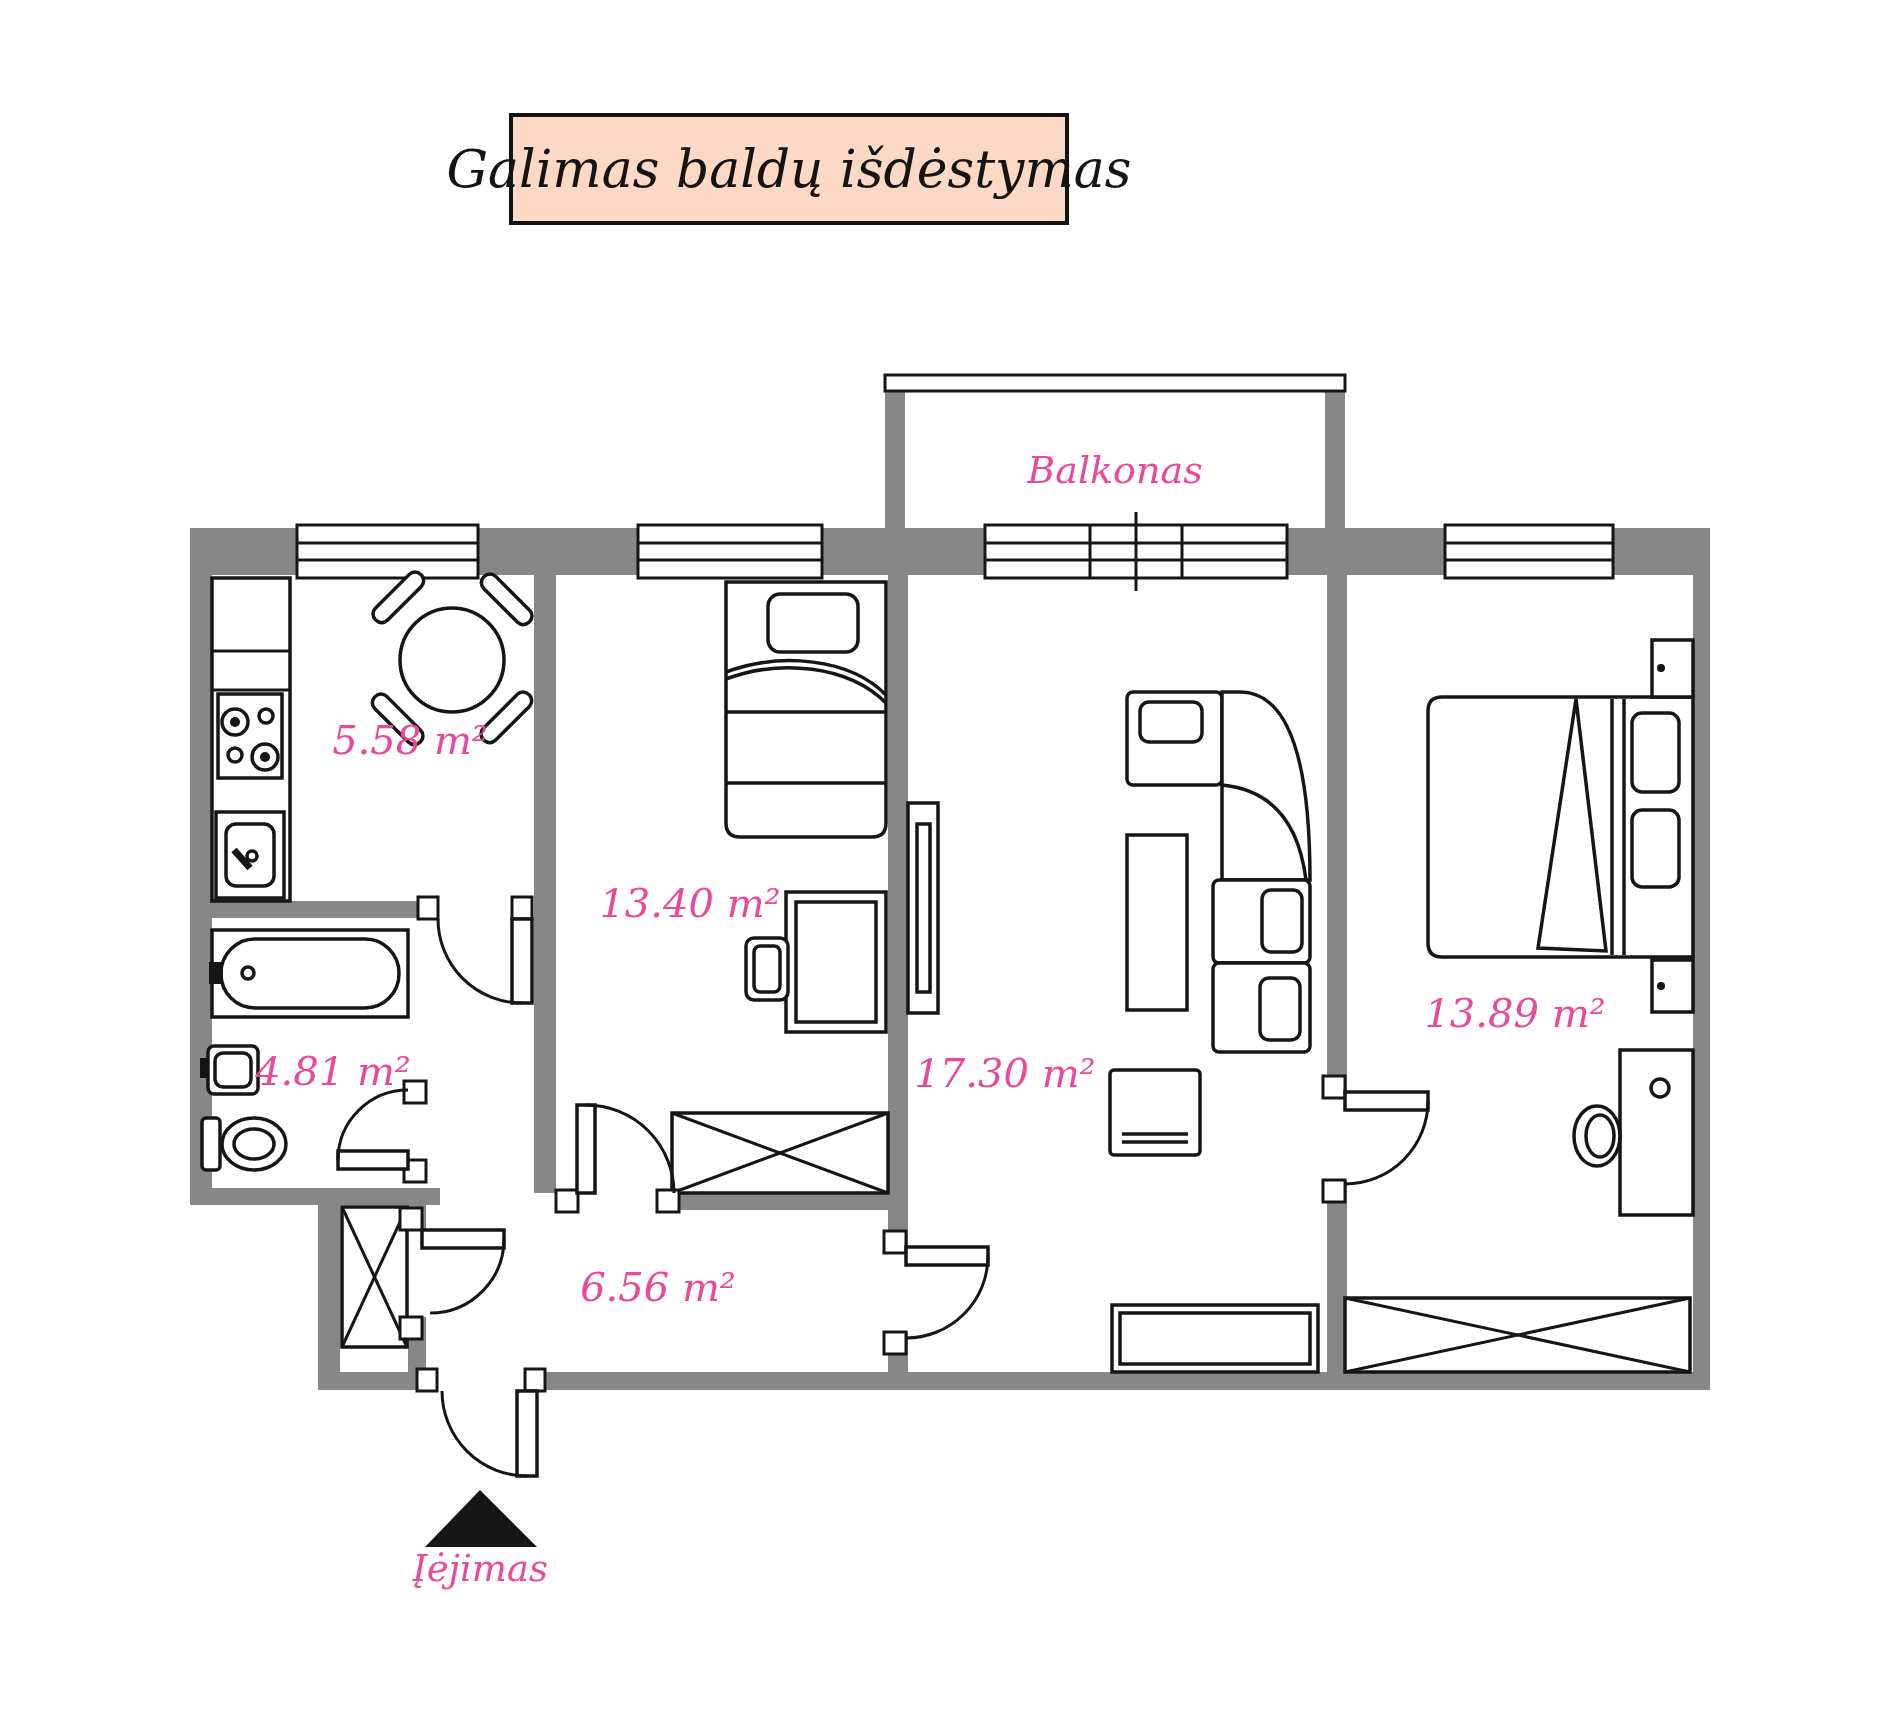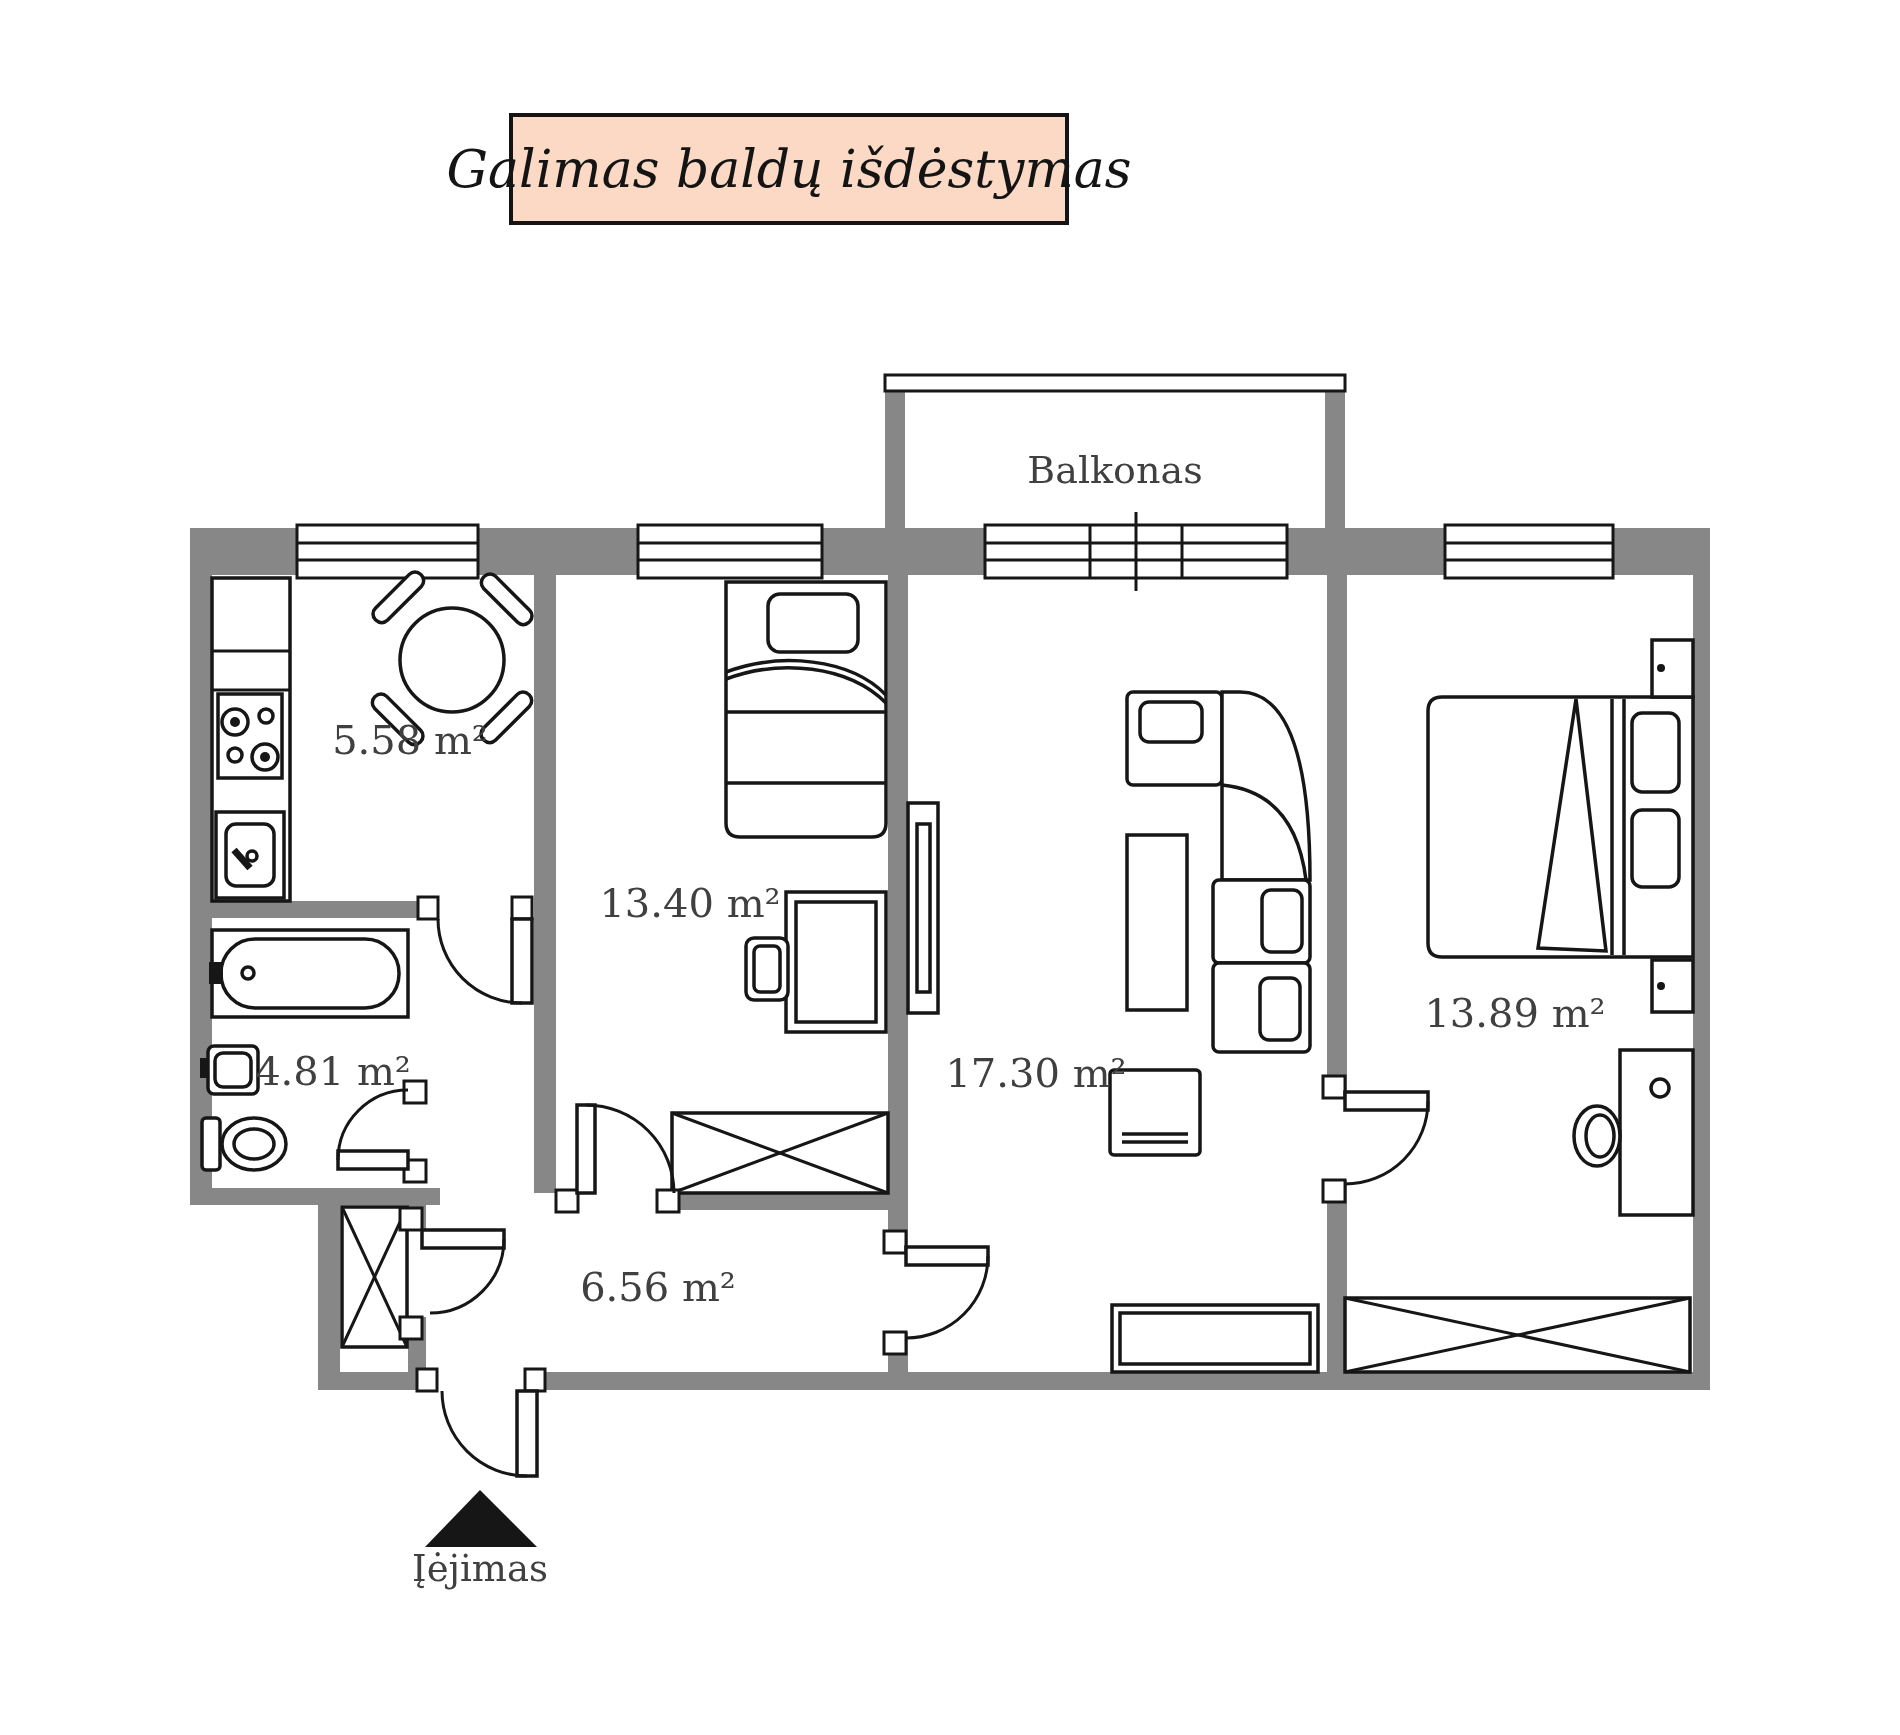--- a/index.html
+++ b/index.html
@@ -2,22 +2,22 @@
 <html style="--wall: #878787; --line: #161616; --title-bg: #fbd9c5;"><head>
 <meta charset="utf-8">
 <style>
   html,body{margin:0;padding:0;background:#fff;}
   .canvas{position:relative;width:1900px;height:1735px;background:#fff;overflow:hidden;
           font-family:"DejaVu Serif","Liberation Serif",serif;}
   .title-box{position:absolute;left:509px;top:113px;width:552px;height:104px;
              background:var(--title-bg,#fbd9c5);border:4px solid #141414;
              display:flex;align-items:center;justify-content:center;}
   .title-box span{font-style:italic;font-size:52px;color:#141414;white-space:nowrap;}
-  .lbl{position:absolute;transform:translate(-50%,-50%);
-       color:#404040;white-space:nowrap;}
+  .lbl{position:absolute;transform:translate(-50%,-50%);font-style:italic;
+       color:#ec4899;white-space:nowrap;}
   .area{font-size:40px;}
   .balc{font-size:38px;}
   .entr{font-size:37px;}
   svg{position:absolute;left:0;top:0;}
   .w{fill:var(--wall,#878787);}
   .win{fill:#fff;stroke:var(--line,#161616);stroke-width:3;}
   .ln{fill:none;stroke:var(--line,#161616);stroke-width:3;}
   .f{fill:#fff;stroke:var(--line,#161616);stroke-width:3.5;}
   .fn{fill:none;stroke:var(--line,#161616);stroke-width:3.5;}
   .post{fill:#fff;stroke:var(--line,#161616);stroke-width:3;}
@@ -272,17 +272,17 @@
 
     <g>
       <polygon class="blk" points="480,1490 425,1547 537,1547"></polygon>
     </g>
   </svg>
 
   <div class="lbl balc" style="left:1115px;top:470px;">Balkonas</div>
   <div class="lbl area" style="left:410px;top:740px;">5.58 m²</div>
   <div class="lbl area" style="left:333px;top:1071px;">4.81 m²</div>
   <div class="lbl area" style="left:690px;top:903px;">13.40 m²</div>
-  <div class="lbl area" style="left:1005px;top:1073px;margin-left:31px;">17.30 m²</div>
+  <div class="lbl area" style="left:1005px;top:1073px;">17.30 m²</div>
   <div class="lbl area" style="left:1515px;top:1013px;">13.89 m²</div>
   <div class="lbl area" style="left:658px;top:1287px;">6.56 m²</div>
   <div class="lbl entr" style="left:480px;top:1568px;">Įėjimas</div>
 </div>
 
 </body></html>

